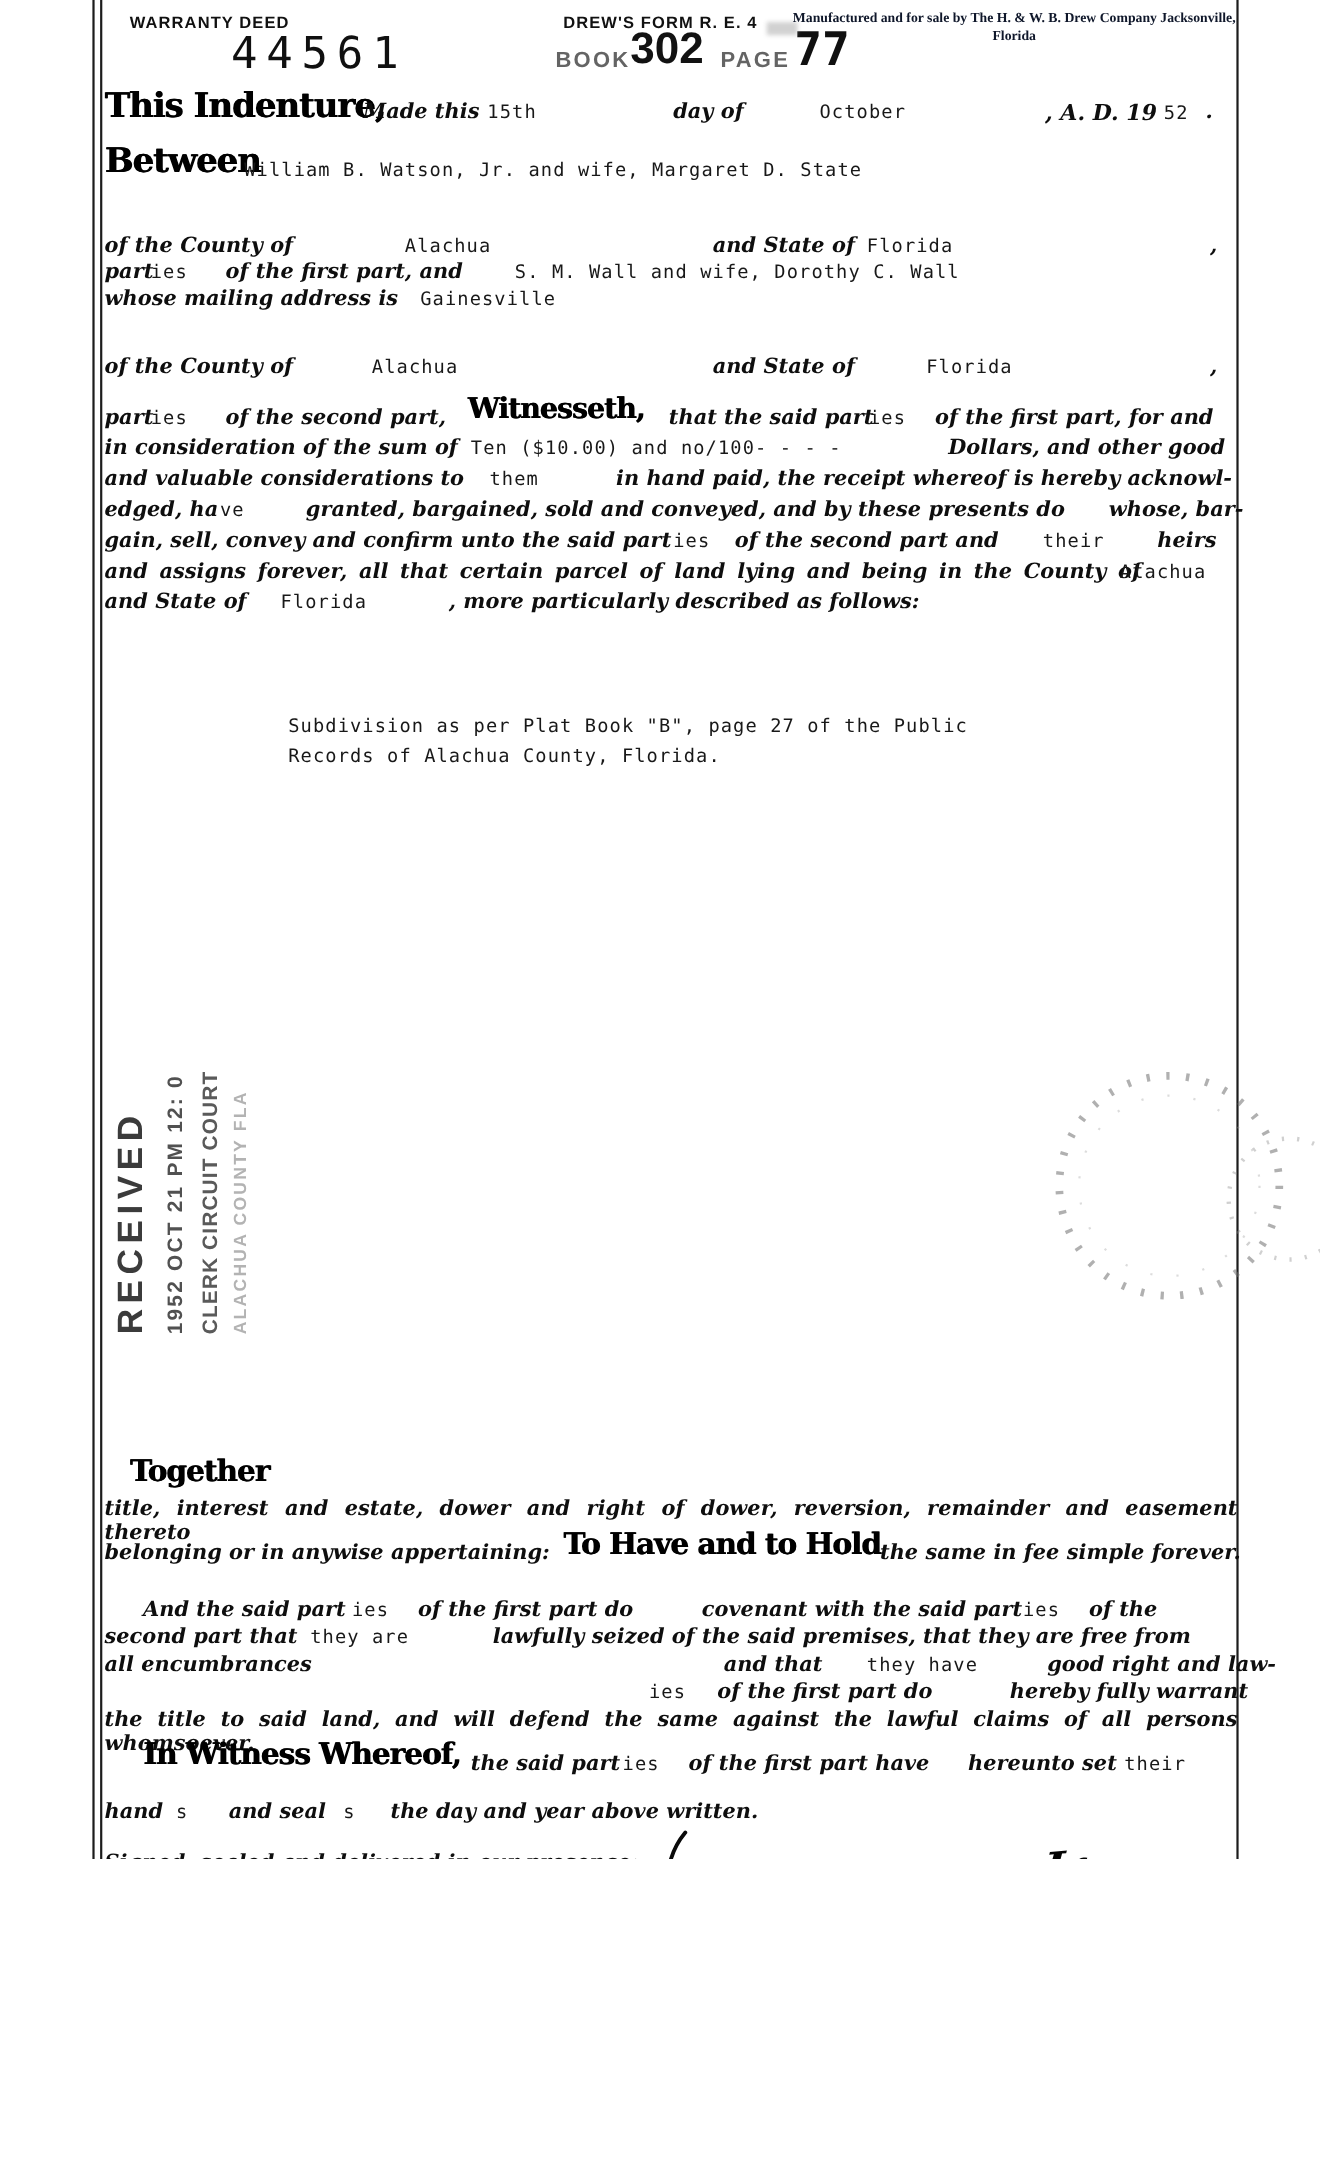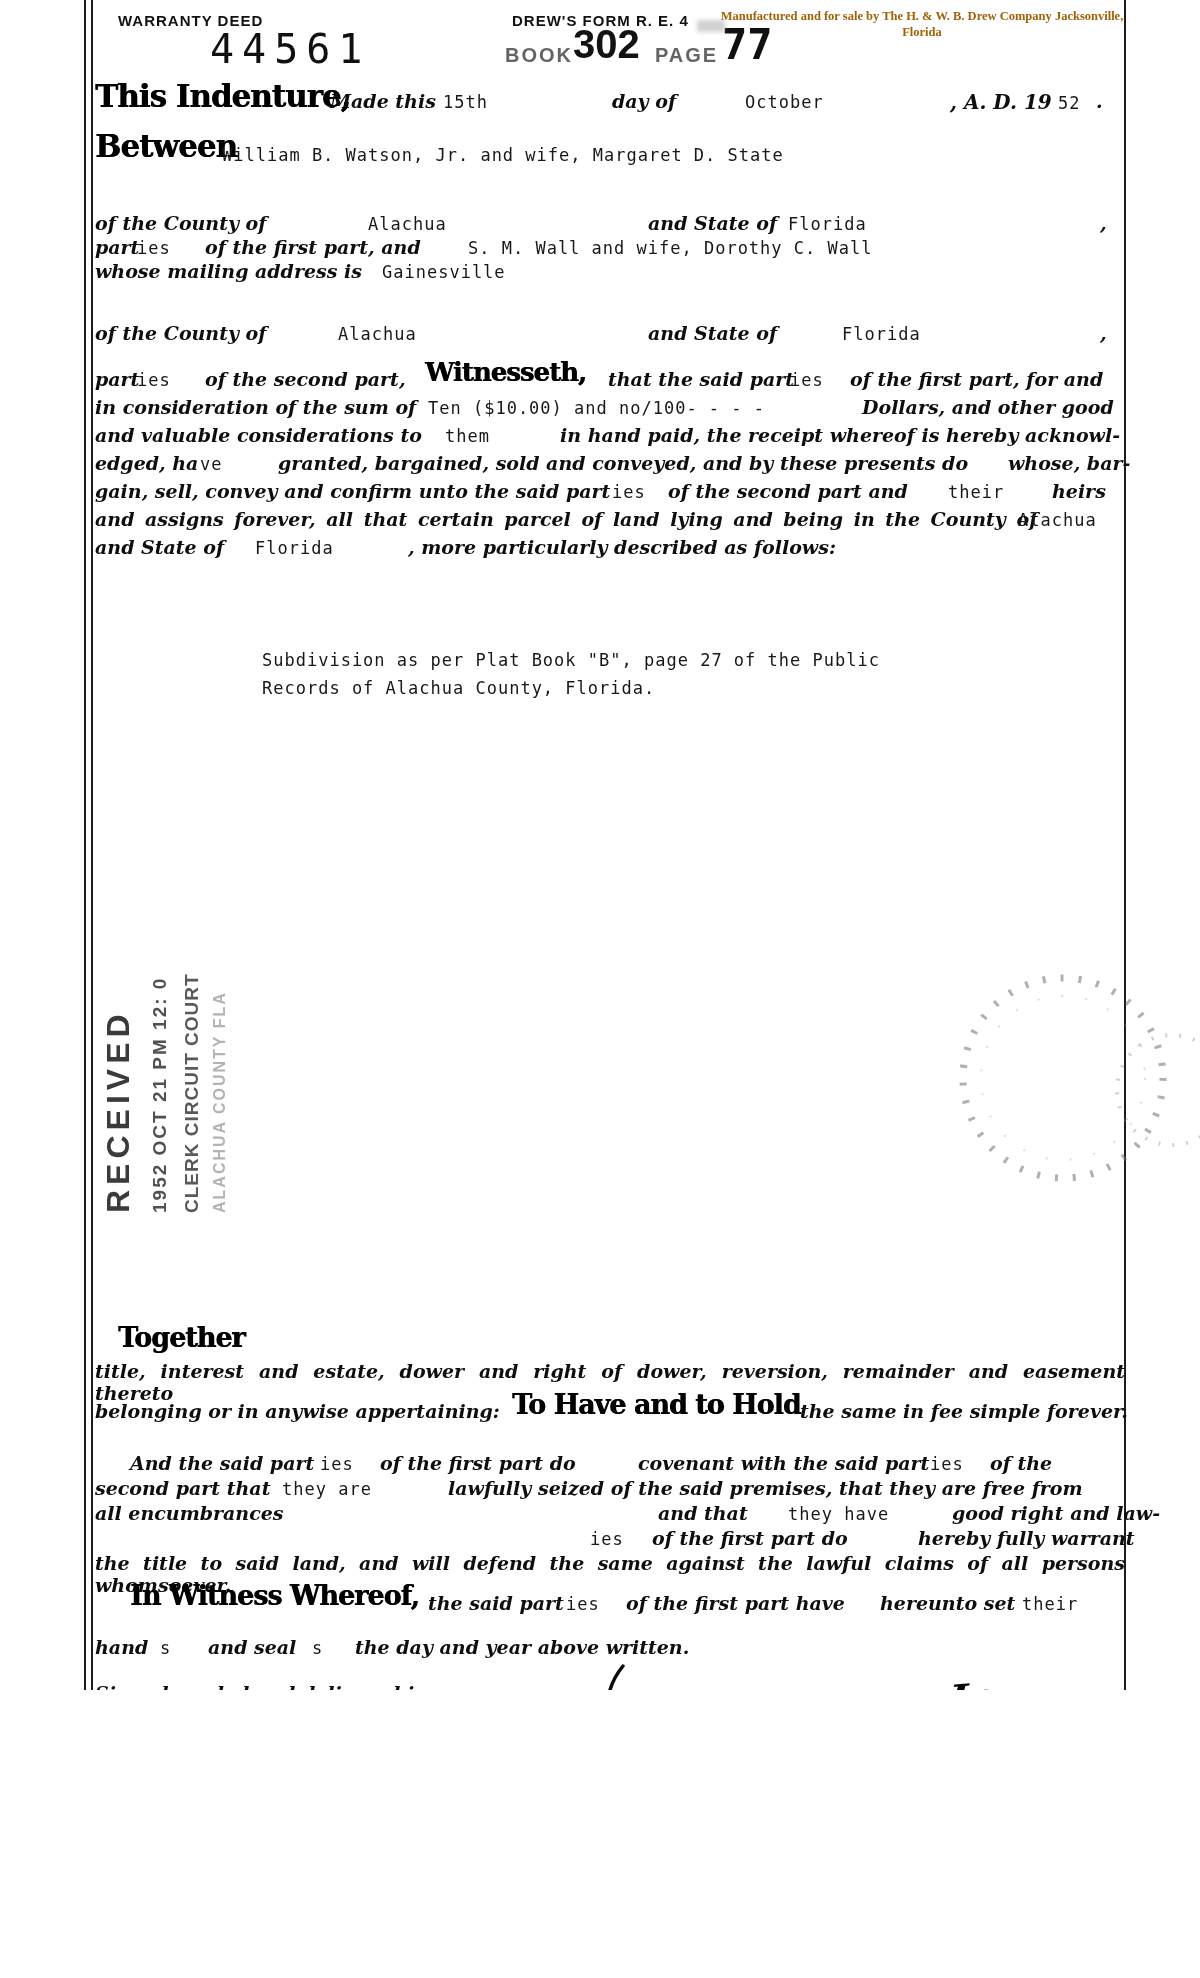--- a/index.html
+++ b/index.html
@@ -14,21 +14,21 @@
   .f{font-family:"DejaVu Serif",serif;font-style:italic;font-weight:700;font-size:19px;color:#0e0e0e;}
   .fw{word-spacing:4px;}
   .t{font-family:"DejaVu Sans Mono",monospace;font-style:normal;font-weight:400;font-size:17px;
      color:#181818;letter-spacing:1px;}
   .g{font-family:"DejaVu Serif",serif;font-weight:700;font-style:normal;letter-spacing:-1px;
      color:#000;text-shadow:0.6px 0 #000;}
   .g1{font-size:31px;}
   .g2{font-size:26px;}
   .hdr-sans{font-family:"Liberation Sans",sans-serif;font-weight:700;font-size:15px;
             letter-spacing:1px;color:#111;}
-  .mfr{font-family:"Liberation Serif",serif;font-weight:700;font-size:12.5px;color:#a16207;
+  .mfr{font-family:"Liberation Serif",serif;font-weight:700;font-size:12.5px;color:#0f172a;
        text-align:center;line-height:16px;white-space:normal;width:420px;}
   .instr{font-family:"DejaVu Sans Mono",monospace;font-size:40px;letter-spacing:8px;color:#101010;}
   .bookword{font-family:"Liberation Sans",sans-serif;font-weight:700;font-size:20px;
             color:#4a4a4a;letter-spacing:2px;opacity:.85;}
   .booknum{font-family:"Liberation Sans",sans-serif;font-weight:700;font-size:40px;color:#121212;}
   .pagenum{font-family:"DejaVu Sans Mono",monospace;font-weight:700;font-size:42px;color:#101010;}
   .just{white-space:normal;width:1030px;text-align:justify;text-align-last:justify;}
   
   .stamp{position:absolute;left:100px;top:948px;width:215px;height:265px;}
   .stamp-inner{position:absolute;left:0;top:265px;width:265px;transform:rotate(-90deg);

